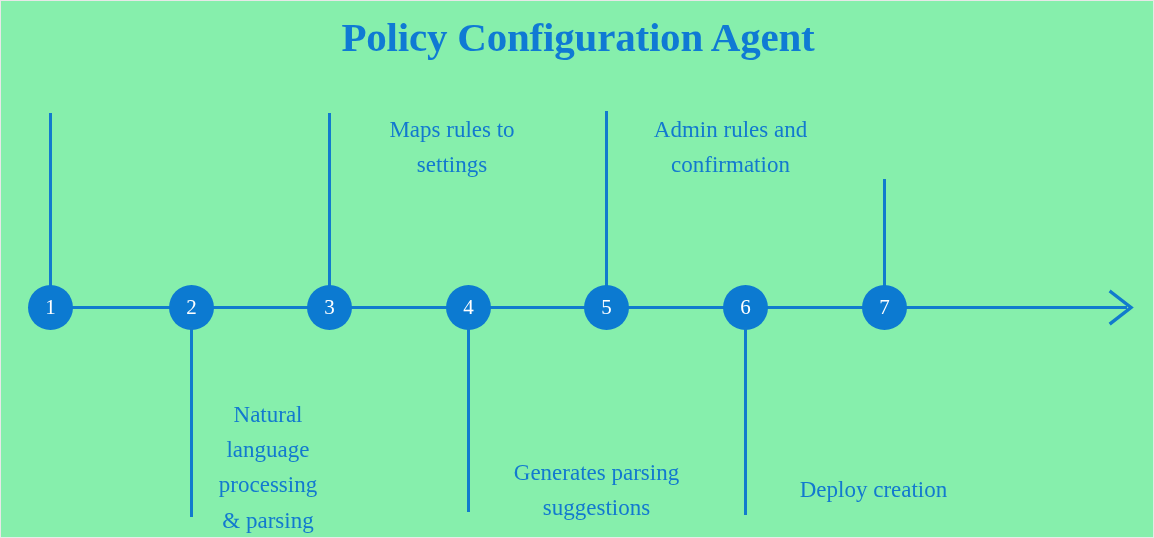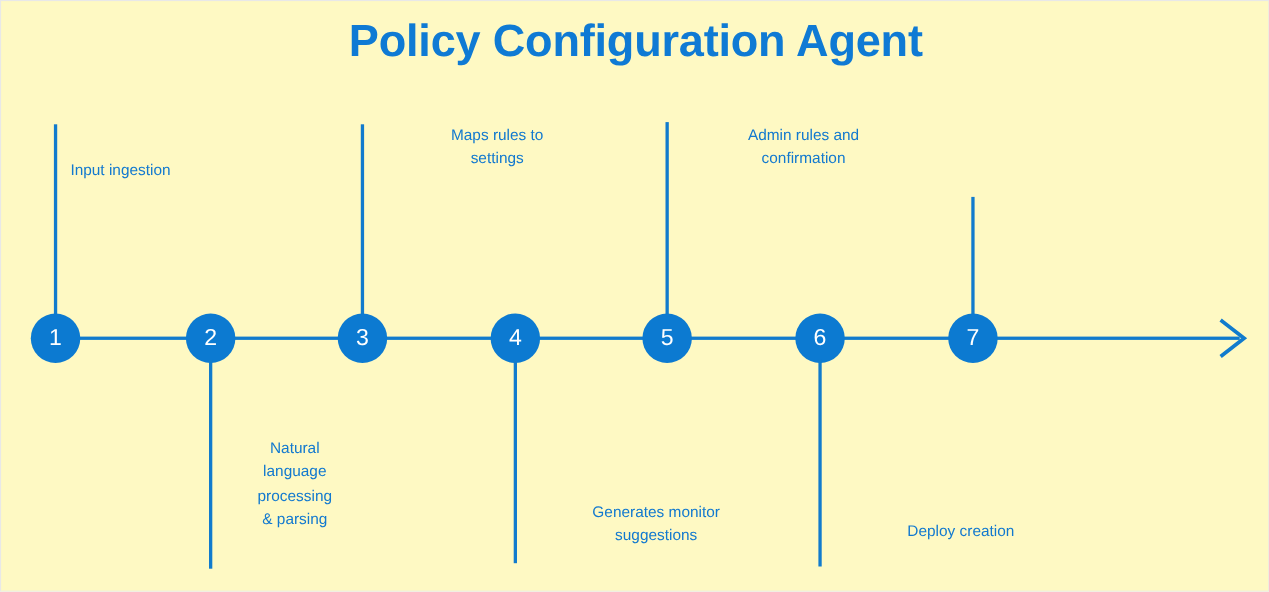--- a/index.html
+++ b/index.html
@@ -5,25 +5,25 @@
 <style>
   html, body {
     margin: 0;
     padding: 0;
     background: #ffffff;
   }
   #canvas {
     position: relative;
     width: 1154px;
     height: 538px;
-    background: #fef9c3;
+    background: #86efac;
     border: 1px solid #e8e8e8;
     box-sizing: border-box;
     overflow: hidden;
-    font-family: Liberation Sans, sans-serif;
+    font-family: Liberation Serif, serif;
   }
 
   
   #title {
     position: absolute;
     left: 0;
     top: 14px;
     width: 1154px;
     text-align: center;
     font-size: 41px;
@@ -73,21 +73,21 @@
     align-items: center;
     justify-content: center;
     box-sizing: border-box;
     line-height: 1;
   }
 
   
   .label {
     position: absolute;
     color: #1279cf;
-    font-size: 14px;
+    font-size: 23px;
     line-height: 1.53;
     text-align: center;
     white-space: pre-line;
   }
 </style>
 </head>
 <body>
 
 <div id="canvas">
 
@@ -97,21 +97,20 @@
   <div id="axis-arrowhead">
     <svg width="28" height="37" viewBox="0 0 28 37" xmlns="http://www.w3.org/2000/svg">
       <polyline points="4,3 24,18.5 4,34" fill="none" stroke="#117bcd" stroke-width="3.4" stroke-linecap="square" stroke-linejoin="miter"></polyline>
     </svg>
   </div>
 
   <div class="stem" style="left:48px; top:112px; height:175px;"></div>
   <div class="node" style="left:27px; top:284px;">
     <span>1</span>
   </div>
-  <div class="label" style="left:63px; top:143px; width:230px; text-align:left;">Input ingestion</div>
 
   <div class="node" style="left:168px; top:284px;">
     <span>2</span>
   </div>
   <div class="stem" style="left:189px; top:326px; height:190px;"></div>
   <div class="label" style="left:196px; top:396px; width:142px;">Natural
 language
 processing
 &amp; parsing</div>
 
@@ -119,21 +118,21 @@
   <div class="node" style="left:306px; top:284px;">
     <span>3</span>
   </div>
   <div class="label" style="left:348px; top:111px; width:206px;">Maps rules to
 settings</div>
 
   <div class="node" style="left:445px; top:284px;">
     <span>4</span>
   </div>
   <div class="stem" style="left:466px; top:326px; height:185px;"></div>
-  <div class="label" style="left:486px; top:454px; width:219px;">Generates monitor
+  <div class="label" style="left:486px; top:454px; width:219px;">Generates parsing
 suggestions</div>
 
   <div class="stem" style="left:604px; top:110px; height:177px;"></div>
   <div class="node" style="left:583px; top:284px;">
     <span>5</span>
   </div>
   <div class="label" style="left:620px; top:111px; width:219px;">Admin rules and
 confirmation</div>
 
   <div class="node" style="left:722px; top:284px;">

